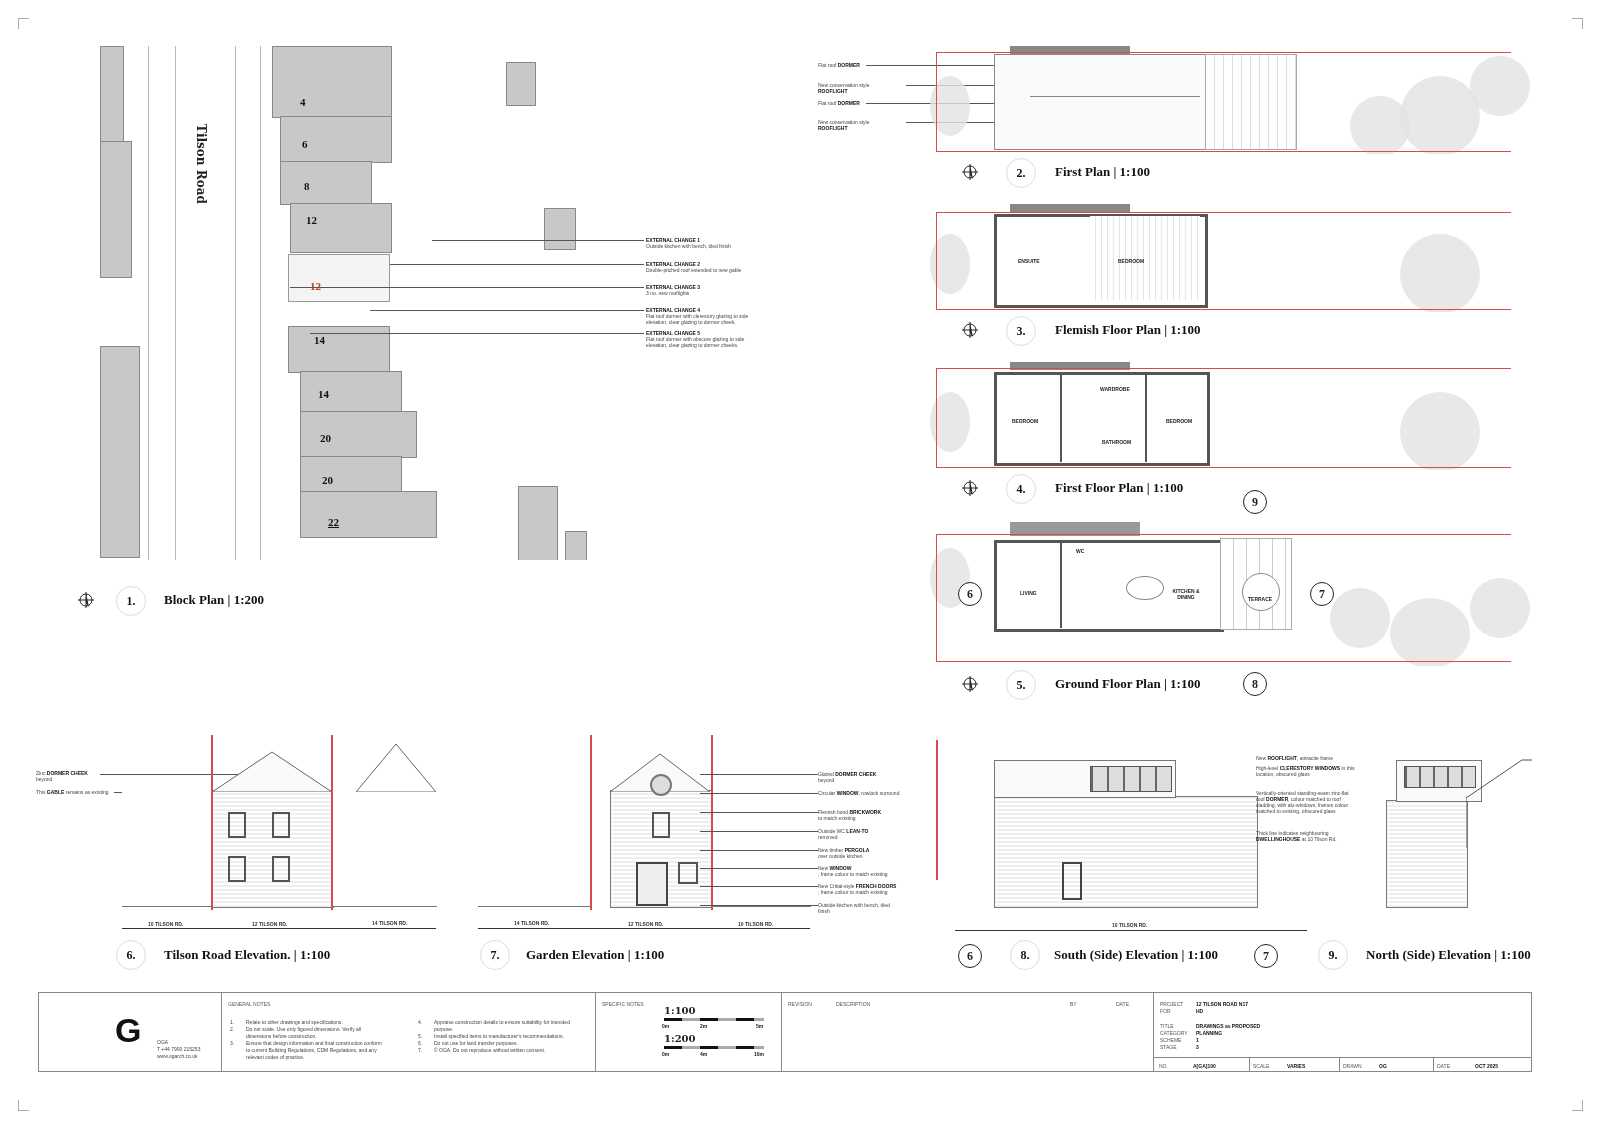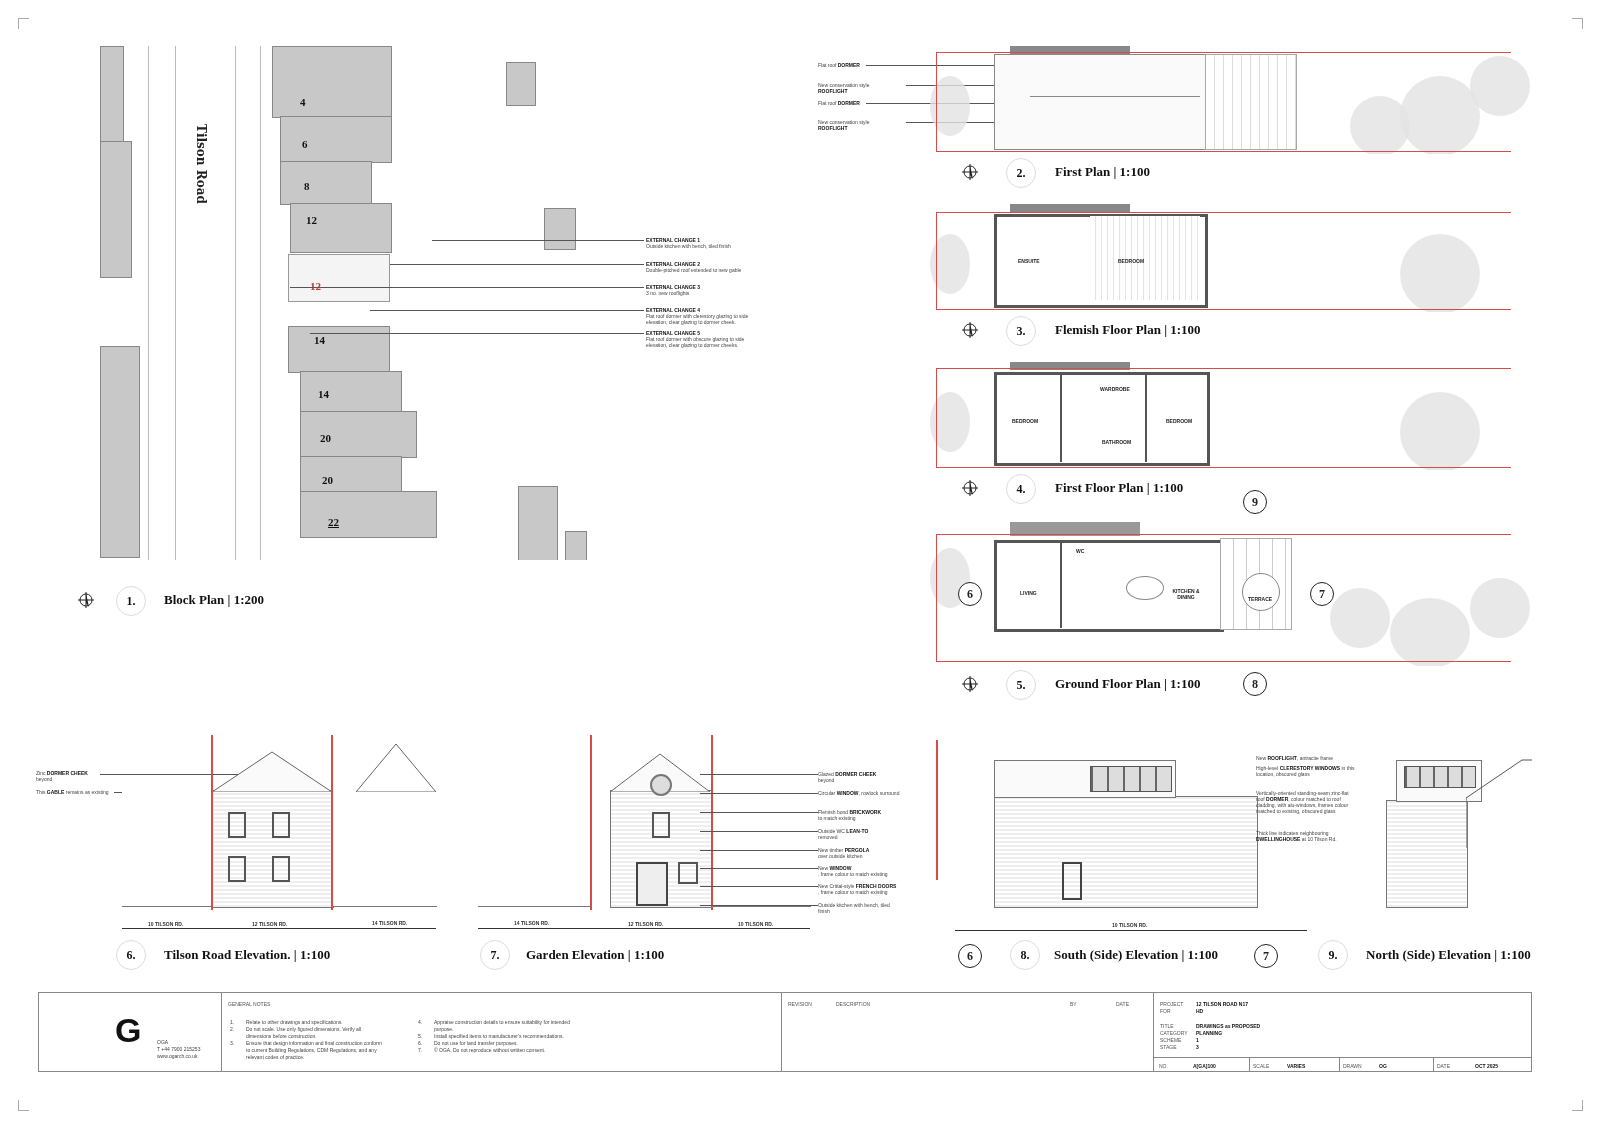--- a/index.html
+++ b/index.html
@@ -308,20 +308,33 @@
     <div class="tb-small" style="left:196px;top:26px;"><span>4.</span></div>
     <div class="tb-small" style="left:212px;top:26px;width:140px;white-space:normal;">Appraise construction details to ensure suitability for intended purpose.</div>
     <div class="tb-small" style="left:196px;top:40px;"><span>5.</span></div>
     <div class="tb-small" style="left:212px;top:40px;">Install specified items to manufacturer's recommendations.</div>
     <div class="tb-small" style="left:196px;top:47px;"><span>6.</span></div>
     <div class="tb-small" style="left:212px;top:47px;">Do not use for land transfer purposes.</div>
     <div class="tb-small" style="left:196px;top:54px;"><span>7.</span></div>
     <div class="tb-small" style="left:212px;top:54px;">© OGA. Do not reproduce without written consent.</div>
   </div>
 
+  <div class="tbcell" style="left:556px;width:186px;">
+    <div class="tb-h" style="left:6px;top:8px;">SPECIFIC NOTES</div>
+    <div class="abs serif" style="left:68px;top:12px;font-weight:bold;font-size:10px;">1:100</div>
+    <div class="scalebar" style="left:68px;top:25px;width:100px;"></div>
+    <div class="tb-v" style="left:66px;top:30px;">0m</div>
+    <div class="tb-v" style="left:104px;top:30px;">2m</div>
+    <div class="tb-v" style="left:160px;top:30px;">5m</div>
+    <div class="abs serif" style="left:68px;top:40px;font-weight:bold;font-size:10px;">1:200</div>
+    <div class="scalebar" style="left:68px;top:53px;width:100px;"></div>
+    <div class="tb-v" style="left:66px;top:58px;">0m</div>
+    <div class="tb-v" style="left:104px;top:58px;">4m</div>
+    <div class="tb-v" style="left:158px;top:58px;">10m</div>
+  </div>
 
   <div class="tbcell" style="left:742px;width:372px;">
     <div class="tb-h" style="left:6px;top:8px;">REVISION</div>
     <div class="tb-h" style="left:54px;top:8px;">DESCRIPTION</div>
     <div class="tb-h" style="left:288px;top:8px;">BY</div>
     <div class="tb-h" style="left:334px;top:8px;">DATE</div>
   </div>
 
   <div class="tbcell" style="left:1114px;width:378px;">
     <div class="tb-h" style="left:6px;top:8px;">PROJECT</div>

